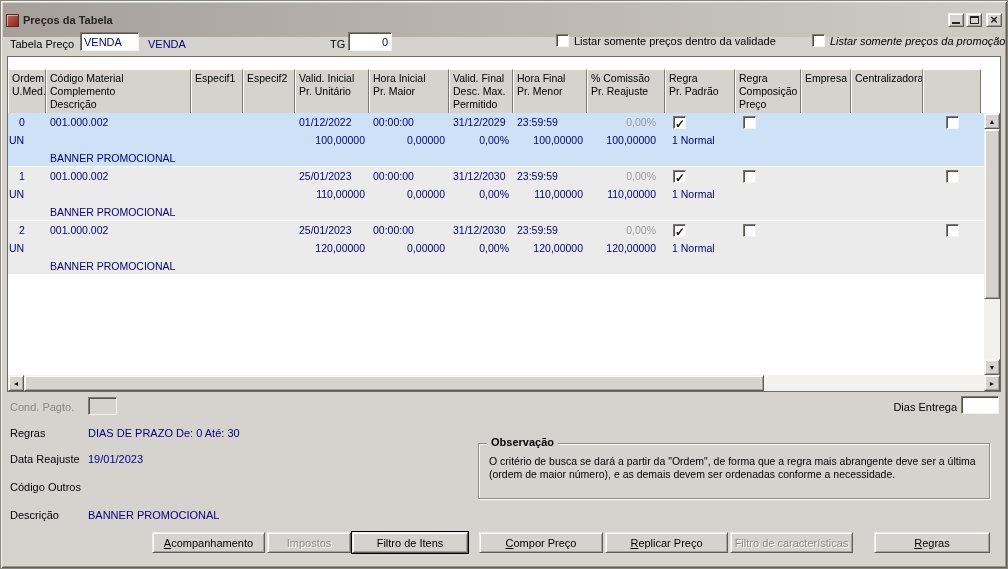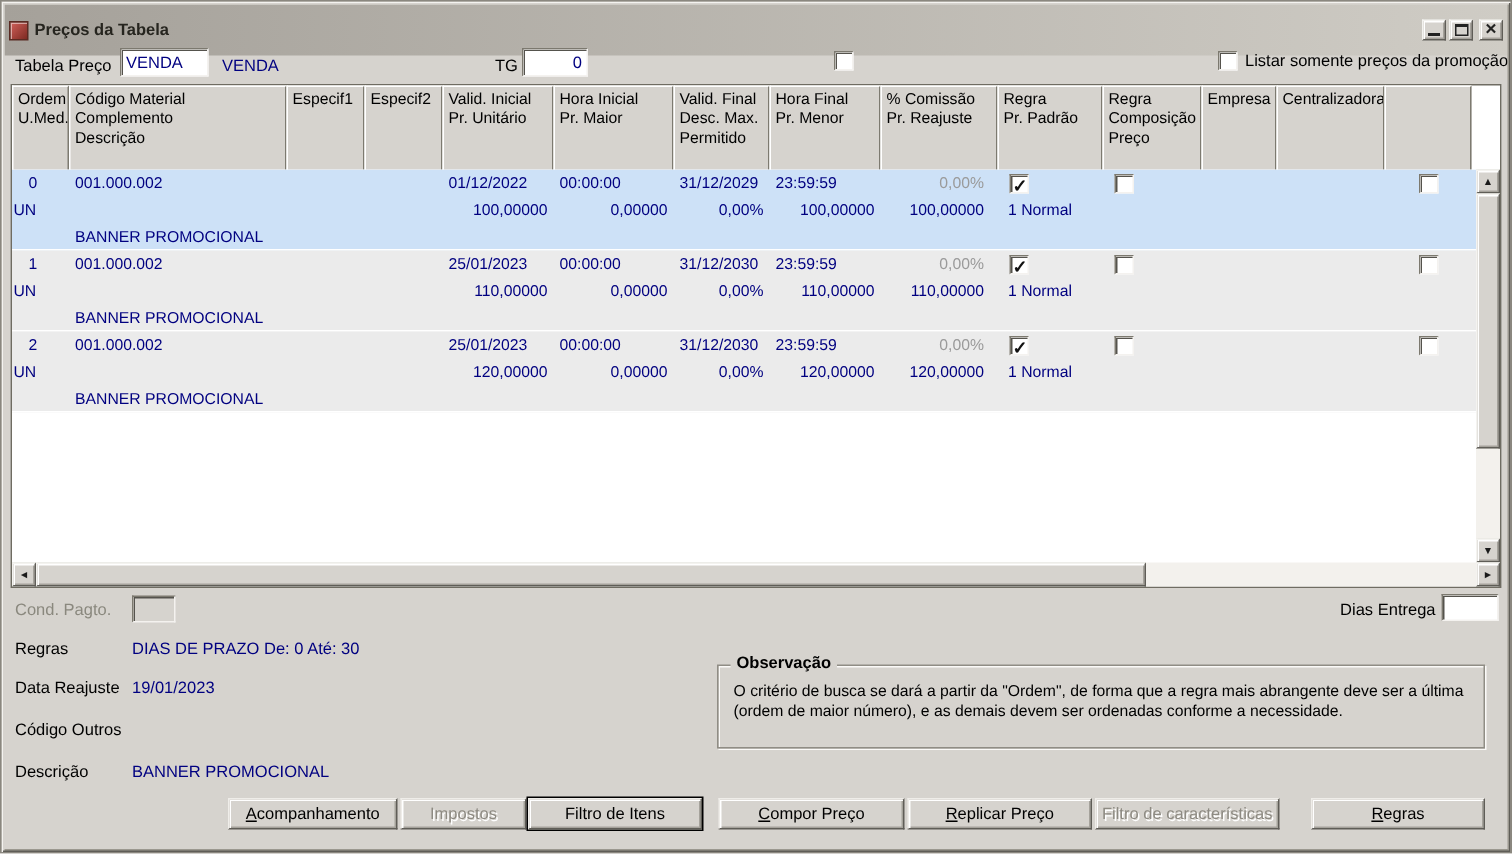--- a/index.html
+++ b/index.html
@@ -63,21 +63,21 @@
   }
   .cb.on::after { content: "✓"; position: absolute; left: 1px; top: -2px; font-size: 12px; font-weight: bold; color: #111; }
   .checkline { position: absolute; display: flex; align-items: center; gap: 5px; white-space: nowrap; }
   
   .grid {
     position: absolute; left: 7px; top: 56px; width: 994px; height: 336px;
     background: #fff; border: 1px solid #6f6c62; font-size: 10.5px;
     --cols: 38px 145px 52px 52px 74px 80px 64px 74px 78px 70px 66px 50px 72px 58px;
   }
   .ghead {
-    position: absolute; left: 0; top: 0; right: 0; height: 66px;
+    position: absolute; left: 0; top: 12px; right: 0; height: 66px;
     display: grid; grid-template-columns: var(--cols) 1fr;
   }
   .hc {
     background: #d6d3ce; color: #000;
     border-top: 1px solid #fff; border-left: 1px solid #fff;
     border-right: 1px solid #7d7a70; border-bottom: 1px solid #7d7a70;
     padding: 2px 3px; line-height: 13px; white-space: pre-line; overflow: hidden;
   }
   .gbody { position: absolute; left: 0; top: 56px; right: 16px; bottom: 16px; background: #fff; overflow: hidden; }
   .grow {
@@ -153,22 +153,23 @@
   </span>
 </div>
 
 <span class="lbl" style="left:10px; top:37px;">Tabela Preço</span>
 <input class="tinput sunken" style="left: 80px; top: 32px; width: 59px;" readonly="" value="VENDA">
 <span class="lbl navy" style="left:148px; top:37px;">VENDA</span>
 <span class="lbl" style="left:330px; top:37px;">TG</span>
 <input class="tinput sunken right" style="left: 348px; top: 32px; width: 44px;" readonly="" value="0">
 <div class="checkline" style="left:556px; top:34px;">
   <span class="cb"></span>
+  <span>Listar somente preços dentro da validade</span>
 </div>
-<div class="checkline" style="left:812px; top:34px;">
+<div class="checkline" style="left:812px; top:34px;font-style:italic;">
   <span class="cb"></span>
   <span>Listar somente preços da promoção</span>
 </div>
 
 <div class="grid">
   <div class="ghead">
     <div class="hc">Ordem
 U.Med.</div>
     <div class="hc">Código Material
 Complemento

